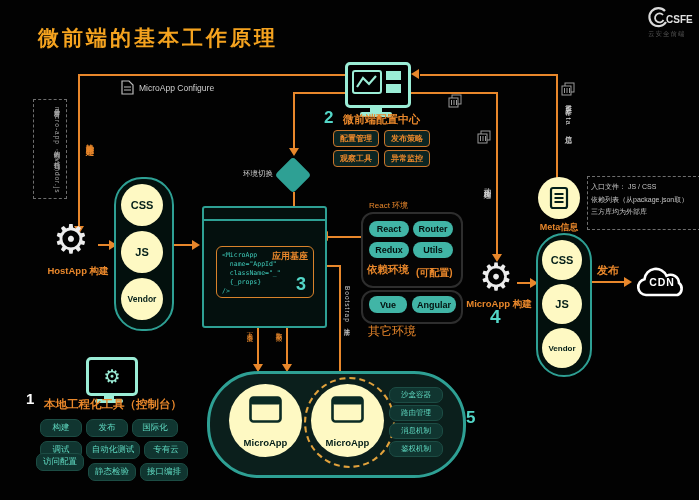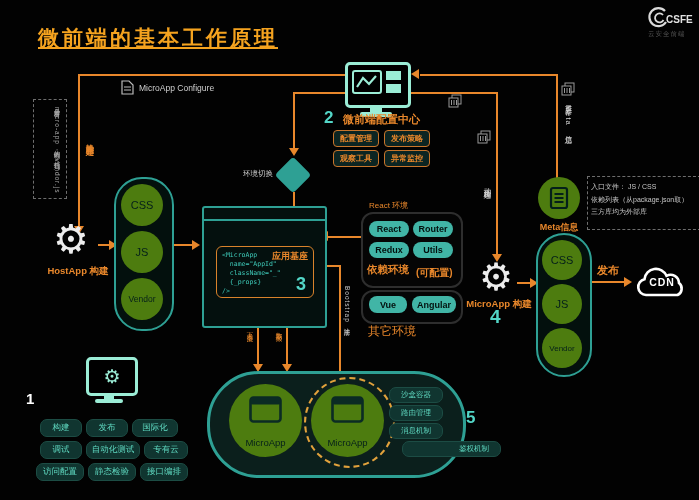--- a/index.html
+++ b/index.html
@@ -8,42 +8,42 @@
   .abs{position:absolute;}
   .hline{position:absolute;height:2px;background:#E8872B;}
   .vline{position:absolute;width:2px;background:#E8872B;}
   .ah-down{position:absolute;width:0;height:0;border-left:5px solid transparent;
            border-right:5px solid transparent;border-top:8px solid #E8872B;}
   .ah-left{position:absolute;width:0;height:0;border-top:5px solid transparent;
            border-bottom:5px solid transparent;border-right:8px solid #E8872B;}
   .ah-right{position:absolute;width:0;height:0;border-top:5px solid transparent;
             border-bottom:5px solid transparent;border-left:8px solid #E8872B;}
   .vtext{position:absolute;writing-mode:vertical-rl;letter-spacing:1px;}
-  .circle{position:absolute;border-radius:50%;background:#4d7c0f;color:#05201A;
-          font-weight:normal;display:flex;align-items:center;justify-content:center;}
+  .circle{position:absolute;border-radius:50%;background:#fef9c3;color:#05201A;
+          font-weight:bold;display:flex;align-items:center;justify-content:center;}
   .bundle{position:absolute;border:2px solid #2EA094;border-radius:28px;background:#03100D;}
   .obtn{position:absolute;background:#0C2522;border:1px solid #C8752B;color:#E8872B;
         border-radius:4px;font-size:8px;font-weight:bold;display:flex;align-items:center;justify-content:center;}
   .tbtn{position:absolute;background:#103530;color:#5FD8C0;border:1px solid #1C4C44;
         border-radius:7px;font-size:8.5px;display:flex;align-items:center;justify-content:center;}
   .tpill{position:absolute;background:#41B5A6;color:#03110F;border-radius:8px;font-size:9px;
          font-weight:bold;display:flex;align-items:center;justify-content:center;}
   .orange{color:#E8872B;}
   .num{position:absolute;color:#53D6C7;font-weight:bold;}
   .gear{position:absolute;color:#EDEDED;line-height:1;}
   .envbox{position:absolute;border:2px solid #2E2E2E;border-radius:12px;background:#050505;}
   .dashed-note{position:absolute;border:1px dashed #6E6E6E;color:#C9C9C9;}
   pre{margin:0;}
 </style>
 </head>
 <body>
 
 <div id="stage">
 
-  <div class="abs orange" style="left:38px;top:24px;font-size:21px;font-weight:bold;letter-spacing:3px;color:#F5A31F;text-decoration:underline;">微前端的基本工作原理</div>
+  <div class="abs orange" style="left:38px;top:24px;font-size:21px;font-weight:bold;letter-spacing:3px;color:#F5A31F;">微前端的基本工作原理</div>
 
   <svg class="abs" style="left:646px;top:5px;" width="24" height="26" viewBox="0 0 24 26">
     <path d="M19 6 A9 9 0 1 0 20 17" stroke="#DADADA" stroke-width="2.2" fill="none"></path>
     <path d="M17 10 A4.5 4.5 0 1 0 17.5 15" stroke="#DADADA" stroke-width="1.8" fill="none"></path>
   </svg>
   <div class="abs" style="left:666px;top:14px;font-size:10px;font-weight:bold;color:#E2E2E2;">CSFE</div>
   <div class="abs" style="left:648px;top:30px;font-size:6.5px;color:#5A5A5A;letter-spacing:1px;">云安全前端</div>
 
   <div class="hline" style="left:79px;top:74px;width:266px;"></div>
   <div class="vline" style="left:78px;top:74px;height:152px;"></div>
@@ -207,27 +207,28 @@
     <path d="M14 33 a8 8 0 0 1 -1.5 -15.8 a11.5 11.5 0 0 1 22 -3.4 a8.5 8.5 0 0 1 12.5 7.3 a7 7 0 0 1 -1.5 11.9 z" stroke="#FFFFFF" stroke-width="2.6" fill="#000"></path>
   </svg>
   <div class="abs" style="left:640px;top:276px;width:44px;text-align:center;color:#FFF;font-weight:bold;font-size:10.5px;letter-spacing:1px;">CDN</div>
 
   <div class="abs" style="left:86px;top:357px;width:46px;height:33px;border:3px solid #9BEDD6;border-radius:5px;background:#000;display:flex;align-items:center;justify-content:center;">
     <span style="color:#9BEDD6;font-size:19px;line-height:1;">⚙</span>
   </div>
   <div class="abs" style="left:104px;top:393px;width:10px;height:6px;background:#9BEDD6;"></div>
   <div class="abs" style="left:95px;top:399px;width:28px;height:4px;background:#9BEDD6;border-radius:2px;"></div>
   <div class="abs" style="left:26px;top:390px;color:#FFF;font-weight:bold;font-size:15px;">1</div>
+  <div class="abs orange" style="left:44px;top:397px;font-size:11.5px;font-weight:bold;">本地工程化工具（控制台）</div>
   <div class="tbtn" style="left:40px;top:419px;width:40px;height:16px;">构建</div>
   <div class="tbtn" style="left:86px;top:419px;width:40px;height:16px;">发布</div>
   <div class="tbtn" style="left:132px;top:419px;width:44px;height:16px;">国际化</div>
   <div class="tbtn" style="left:40px;top:441px;width:40px;height:16px;">调试</div>
   <div class="tbtn" style="left:86px;top:441px;width:52px;height:16px;">自动化测试</div>
   <div class="tbtn" style="left:144px;top:441px;width:42px;height:16px;">专有云</div>
-  <div class="tbtn" style="left:36px;top:463px;width:46px;height:16px;text-align:right;">访问配置</div>
+  <div class="tbtn" style="left:36px;top:453px;width:46px;height:16px;text-align:right;">访问配置</div>
   <div class="tbtn" style="left:88px;top:463px;width:46px;height:16px;">静态检验</div>
   <div class="tbtn" style="left:140px;top:463px;width:46px;height:16px;">接口编排</div>
 
   <div class="abs" style="left:207px;top:371px;width:253px;height:101px;border:3px solid #2EA094;border-radius:52px;background:#0B1F1C;"></div>
   <div class="circle" style="left:229px;top:384px;width:73px;height:73px;">
     <svg style="position:absolute;top:12px;left:20px;" width="33" height="27" viewBox="0 0 33 27">
       <rect x="1.5" y="1.5" width="30" height="24" rx="3" stroke="#0B2B24" stroke-width="2.6" fill="none"></rect>
       <rect x="1.5" y="1.5" width="30" height="7" rx="2" fill="#0B2B24"></rect>
     </svg>
     <span style="position:absolute;bottom:9px;width:100%;text-align:center;font-size:9.5px;color:#05201A;">MicroApp</span>
@@ -236,16 +237,16 @@
   <div class="circle" style="left:311px;top:384px;width:73px;height:73px;">
     <svg style="position:absolute;top:12px;left:20px;" width="33" height="27" viewBox="0 0 33 27">
       <rect x="1.5" y="1.5" width="30" height="24" rx="3" stroke="#0B2B24" stroke-width="2.6" fill="none"></rect>
       <rect x="1.5" y="1.5" width="30" height="7" rx="2" fill="#0B2B24"></rect>
     </svg>
     <span style="position:absolute;bottom:9px;width:100%;text-align:center;font-size:9.5px;color:#05201A;">MicroApp</span>
   </div>
   <div class="tbtn" style="left:389px;top:387px;width:52px;height:14px;font-size:7.5px;">沙盒容器</div>
   <div class="tbtn" style="left:389px;top:405px;width:52px;height:14px;font-size:7.5px;">路由管理</div>
   <div class="tbtn" style="left:389px;top:423px;width:52px;height:14px;font-size:7.5px;">消息机制</div>
-  <div class="tbtn" style="left:402px;top:441px;width:52px;height:14px;font-size:7.5px;padding-left:45px;">鉴权机制</div>
+  <div class="tbtn" style="left:389px;top:441px;width:52px;height:14px;font-size:7.5px;">鉴权机制</div>
   <div class="num" style="left:466px;top:408px;font-size:17px;">5</div>
 
 </div>
 
 </body></html>

